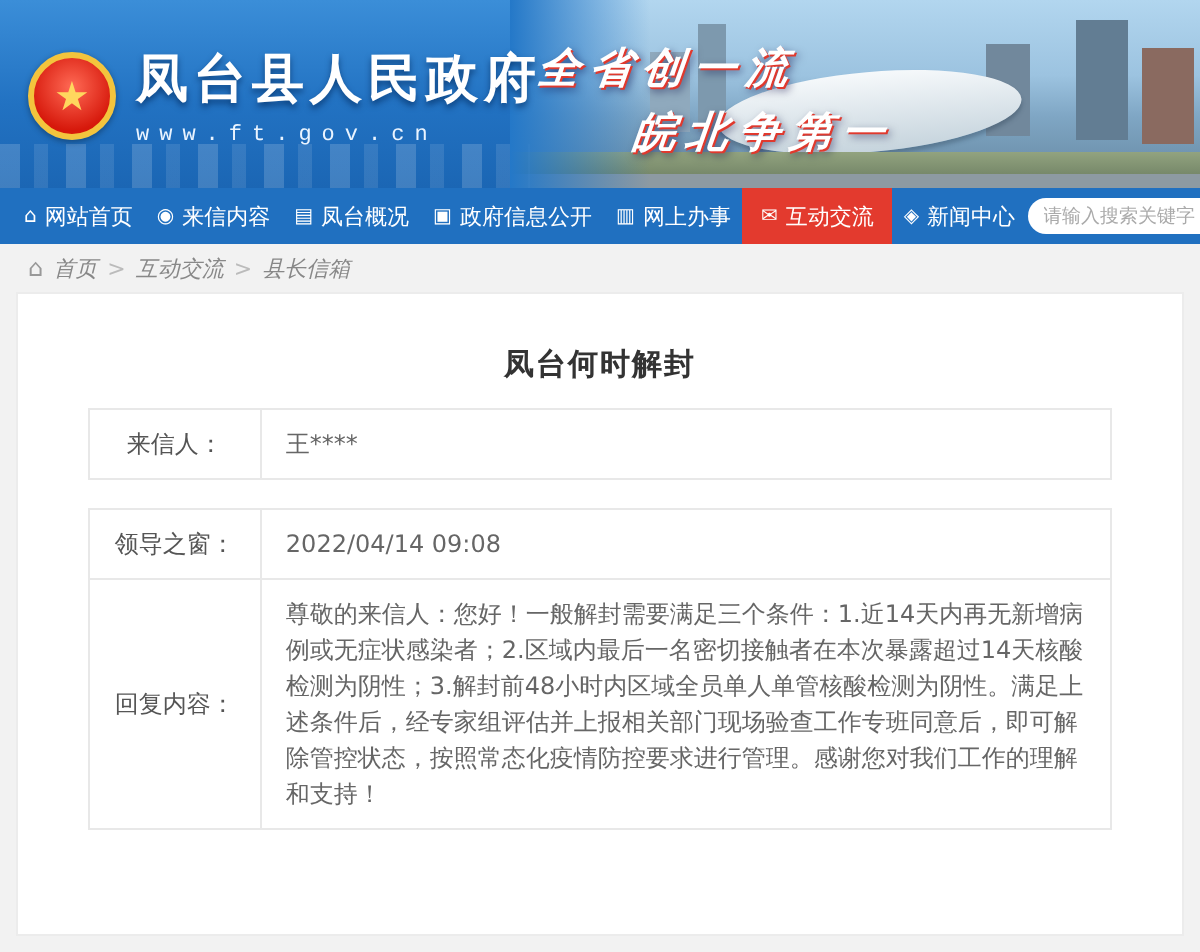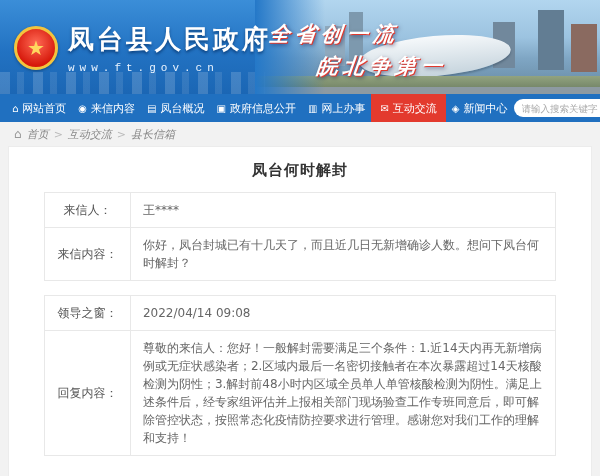--- a/index.html
+++ b/index.html
@@ -59,21 +59,21 @@
     font-size:11px; color:#999; }
   .crumb { color:#888; cursor:pointer; text-decoration:none;font-style:italic; }
   .crumb.current { cursor:default; }
   .crumb-sep { color:#bbb; }
   .home-glyph { color:#999; font-size:12px; }
 
   
   .content-card { background:#fff; margin:0 8px 8px; padding:10px 0 6px; min-height:322px;
     border:1px solid #ececec; }
   .letter-title { text-align:center; font-size:15px; font-weight:bold; color:#333;
-    margin:4px 0 12px; letter-spacing:1px; }
+    margin:16px 0 12px; letter-spacing:1px; }
   table.info { width:88%; margin:0 auto 14px; border-collapse:collapse; font-size:12px; color:#666; }
   table.info td { border:1px solid #e8e8e8; padding:8px 12px; }
   td.lbl { width:86px; text-align:center; color:#555; white-space:nowrap; vertical-align:middle; }
   td.val { text-align:left; line-height:1.5; vertical-align:middle; }
 </style>
 </head>
 <body>
 
 <div>
 
@@ -147,24 +147,20 @@
 
   <main class="content-card">
     <h1 class="letter-title">凤台何时解封</h1>
 
     <table class="info">
       <tbody>
           <tr>
         <td class="lbl">来信人：</td>
         <td class="val">王****</td>
       </tr>
-      <tr>
-        <td class="lbl">来信内容：</td>
-        <td class="val">你好，凤台封城已有十几天了，而且近几日无新增确诊人数。想问下凤台何时解封？</td>
-      </tr>
     </tbody>
       </table>
 
     <table class="info">
       <tbody>
       <tr>
         <td class="lbl">领导之窗：</td>
         <td class="val">2022/04/14 09:08</td>
       </tr>
       <tr>

